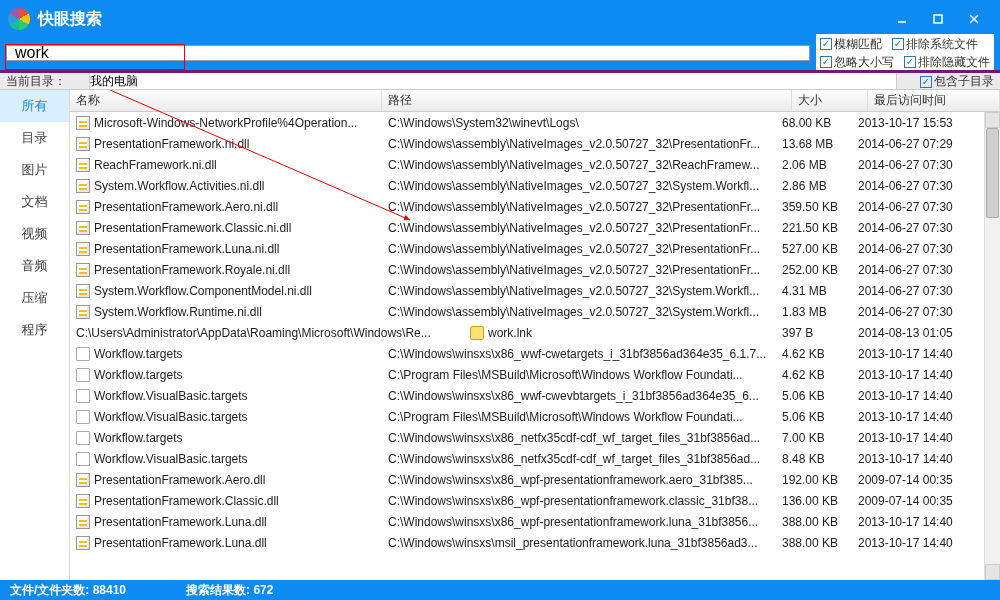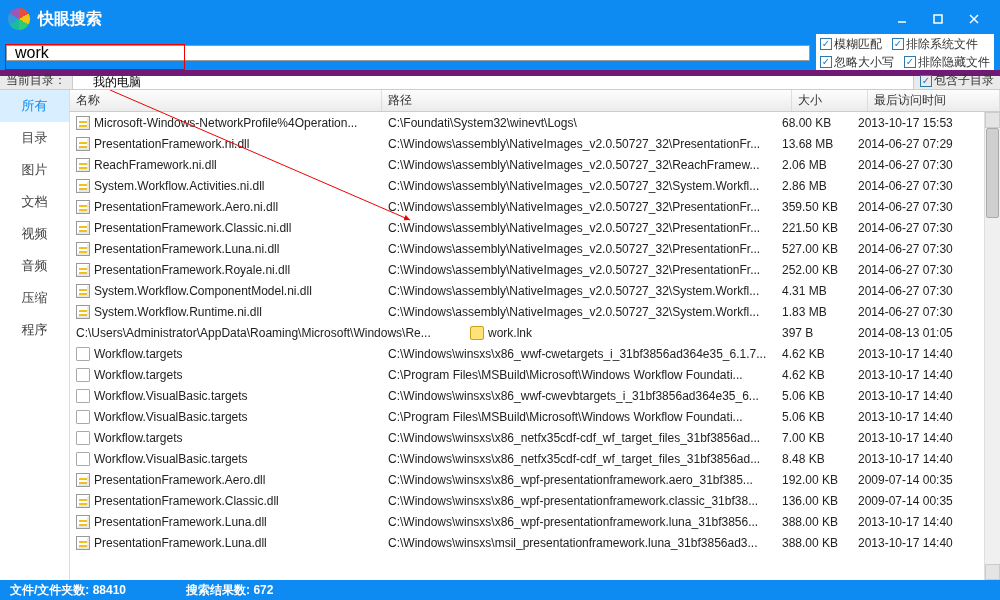--- a/index.html
+++ b/index.html
@@ -11,23 +11,23 @@
 .winbtns { display: flex; gap: 0; }
 .winbtn { width: 36px; height: 24px; display: flex; align-items: center; justify-content: center; color: #fff; cursor: pointer; }
 .searchbar { height: 32px; background: #0d8bf2; display: flex; align-items: center; padding: 4px 6px 6px 6px; gap: 6px; }
 .searchbox-wrap { flex: 1; position: relative; }
 .searchbox { width: 100%; height: 16px; border: 1px solid #999; background: #fff; padding: 0 8px; font-size: 16px; outline: none; }
 .redbox { position: absolute; left: -1px; top: -1px; width: 180px; height: 26px; border: 1px solid #e00; pointer-events: none; }
 .filters { display: flex; flex-direction: column; gap: 1px; background: #fff; padding: 2px 4px; }
 .filters-row { display: flex; gap: 10px; }
 .chk { display: flex; align-items: center; gap: 2px; font-size: 11px; color: #333; cursor: pointer; }
 .chk .box { width: 12px; height: 12px; border: 1px solid #2a7ab0; display: flex; align-items: center; justify-content: center; color: #2a7ab0; font-size: 10px; line-height: 1; }
-.dirbar { height: 20px; background: #eaeaea; border-top: 6px solid #701a75; border-bottom: 1px solid #ccc; display: flex; align-items: flex-end; font-size: 12px; }
+.dirbar { height: 20px; background: #eaeaea; border-top: 3px solid #701a75; border-bottom: 1px solid #ccc; display: flex; align-items: flex-start; font-size: 12px; gap: 17px; }
 .dirbar .lbl { padding: 0 6px; color: #333; }
-.dirbar .val { flex: 1; background: #fff; border-left: 1px solid #ccc; border-right: 1px solid #ccc; height: 100%; display: flex; align-items: center; padding: 0 20px; }
+.dirbar .val { flex: 1; background: #fff; border-left: 1px solid #ccc; border-right: 1px solid #ccc; height: 100%; display: flex; align-items: center; padding: 0 0; }
 .dirbar .subopt { padding: 0 6px; }
 .main { flex: 1; display: flex; min-height: 0; }
 .sidebar { width: 70px; background: #fff; border-right: 1px solid #ddd; display: flex; flex-direction: column; }
 .sidebar .tab { height: 32px; display: flex; align-items: center; justify-content: center; font-size: 13px; color: #444; cursor: pointer; }
 .sidebar .tab.active { background: #d9eeff; color: #0d8bf2; }
 .listarea { flex: 1; display: flex; flex-direction: column; min-width: 0; position: relative; }
 .headers { height: 22px; display: flex; background: linear-gradient(#fdfdfd,#ececec); border-bottom: 1px solid #ccc; }
 .headers .col { border-right: 1px solid #ddd; padding: 0 6px; display: flex; align-items: center; color: #333; }
 .col-name { width: 312px; }
 .col-path { flex: 1; min-width: 0; }
@@ -141,21 +141,21 @@
         <div class="col col-size">大小</div>
         <div class="col col-date">最后访问时间</div>
       </div>
       <div style="flex:1; display:flex; min-height:0;">
         <div class="rows" id="rows">
             <div class="row">
               <div class="cell name">
                 <span class="ficon dll"></span>
                 <span>Microsoft-Windows-NetworkProfile%4Operation...</span>
               </div>
-              <div class="cell path">C:\Foundati\System32\winevt\Logs\</div>
+              <div class="cell path">C:\Windows\System32\winevt\Logs\</div>
               <div class="cell size">68.00 KB</div>
               <div class="cell date">2013-10-17 15:53</div>
             </div>
             <div class="row">
               <div class="cell name">
                 <span class="ficon dll"></span>
                 <span>PresentationFramework.ni.dll</span>
               </div>
               <div class="cell path">C:\Windows\assembly\NativeImages_v2.0.50727_32\PresentationFr...</div>
               <div class="cell size">13.68 MB</div>

